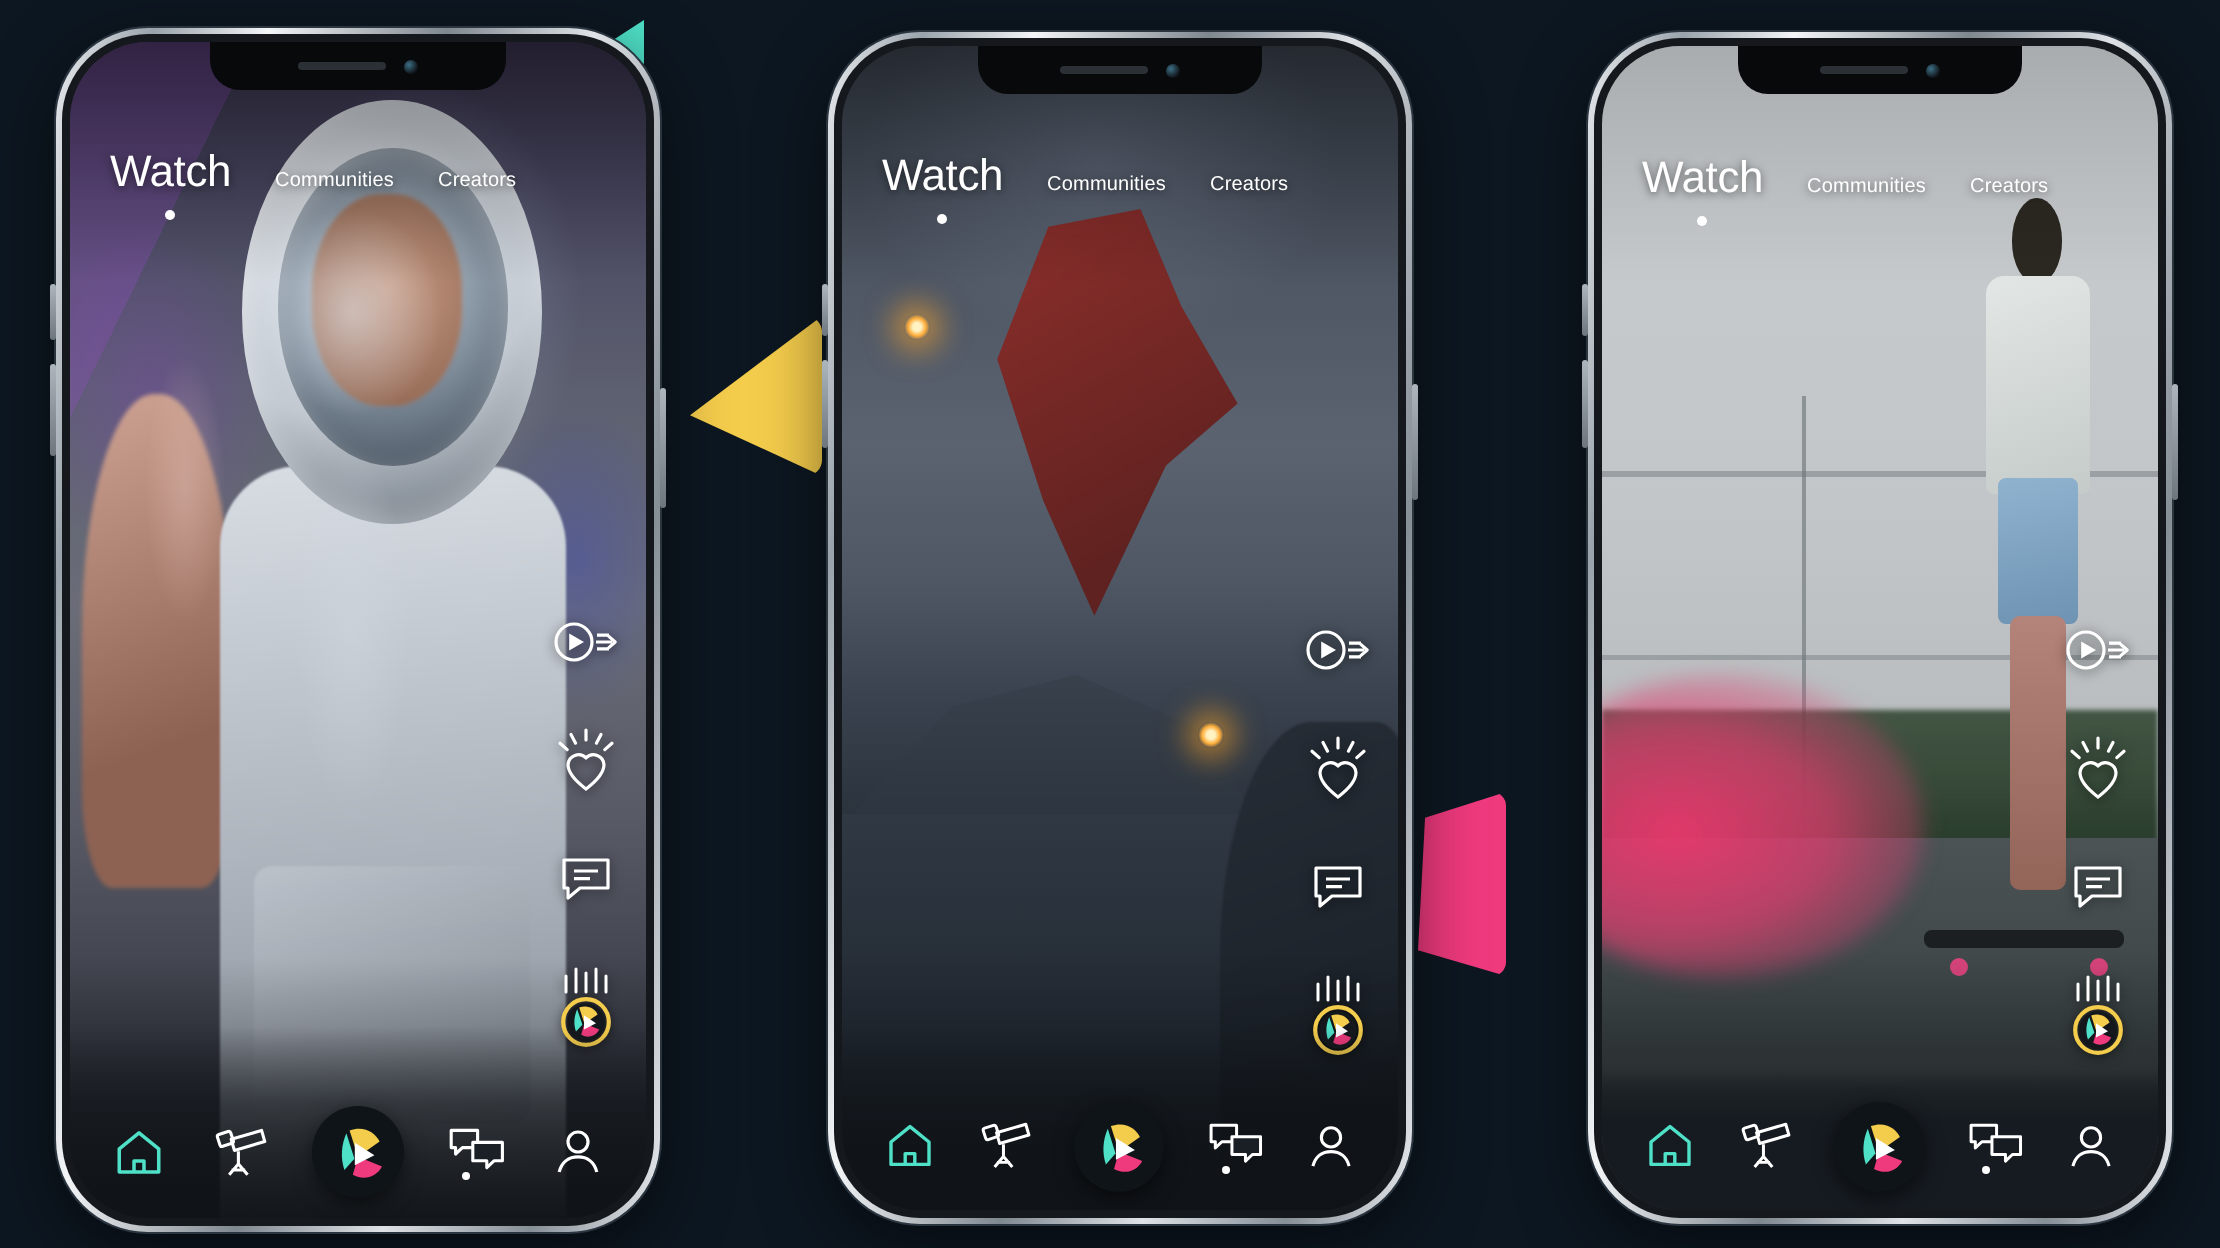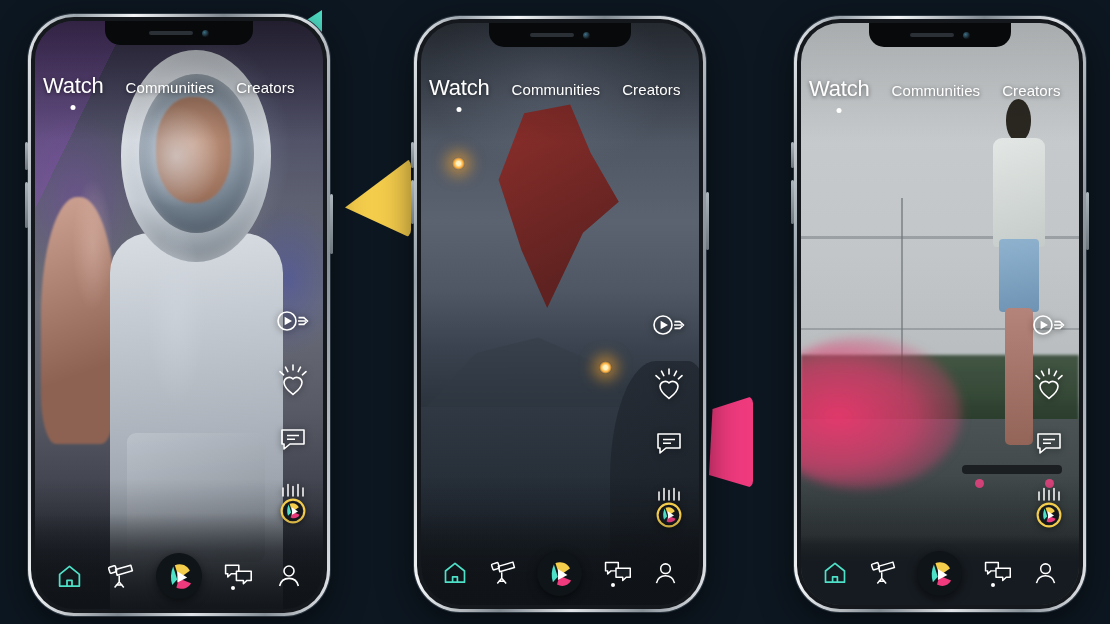--- a/index.html
+++ b/index.html
@@ -157,23 +157,23 @@
   .scrim-top{ position:absolute; left:0; top:0; width:100%; height:120px; z-index:5;
     background:linear-gradient(180deg,rgba(0,0,0,.42),rgba(0,0,0,0)); }
   .scrim-bot{ position:absolute; left:0; bottom:0; width:100%; height:130px; z-index:5;
     background:linear-gradient(0deg,rgba(0,0,0,.55),rgba(0,0,0,0)); }
   .m3-dark .scrim-top{ background:linear-gradient(180deg,rgba(0,0,0,.16),rgba(0,0,0,0)); }
 
   
   .topnav {
     position:absolute; left:0; width:100%; z-index:20;
     display:flex; align-items:baseline; gap:22px;
-    padding:0 8px;
-  }
-  .tab { color:#fff; font-size:15px; letter-spacing:.1px; white-space:nowrap;
+    padding:0 20px;
+  }
+  .tab { color:#fff; font-size:10px; letter-spacing:.1px; white-space:nowrap;
          text-shadow:0 1px 4px rgba(0,0,0,.55); position:relative; }
   .tab.active { font-size:22px; font-weight:400; letter-spacing:-.2px; }
   .tab.active .dot {
     position:absolute; left:50%; transform:translateX(-50%);
     bottom:-11px; width:5px; height:5px; border-radius:50%; background:#fff;
   }
 
   
   .rail {
     position:absolute; right:12px; z-index:20;

